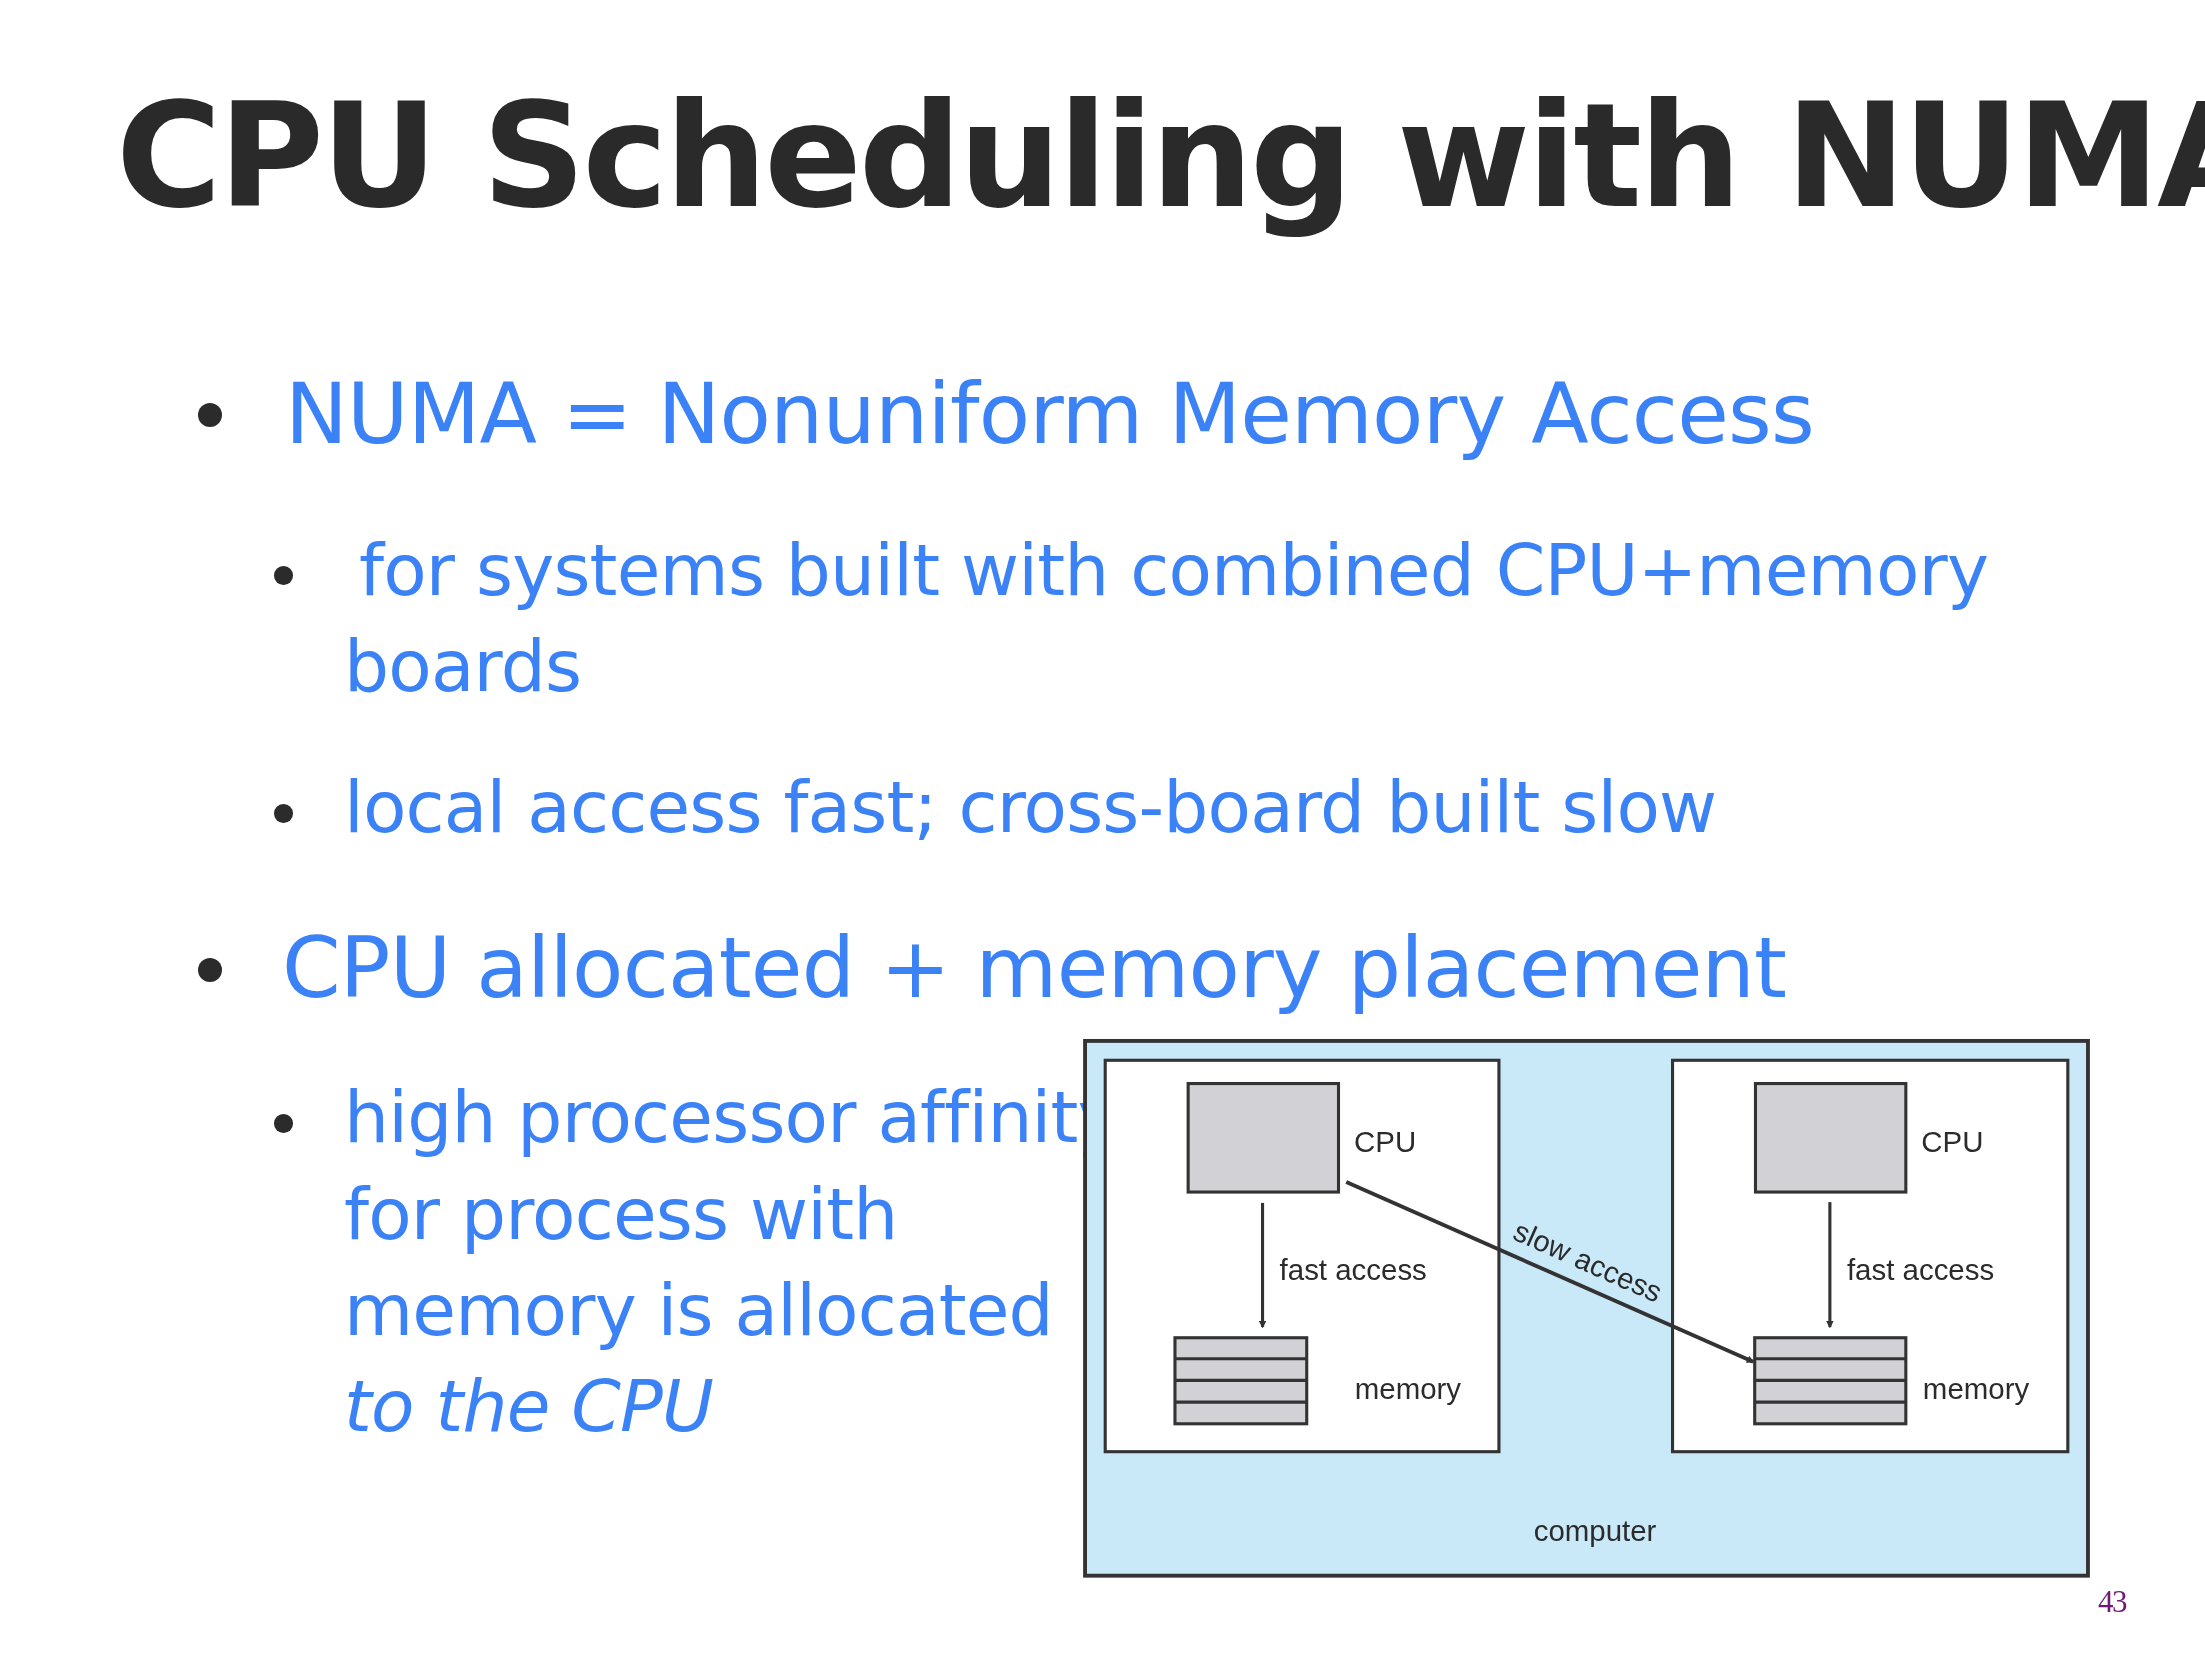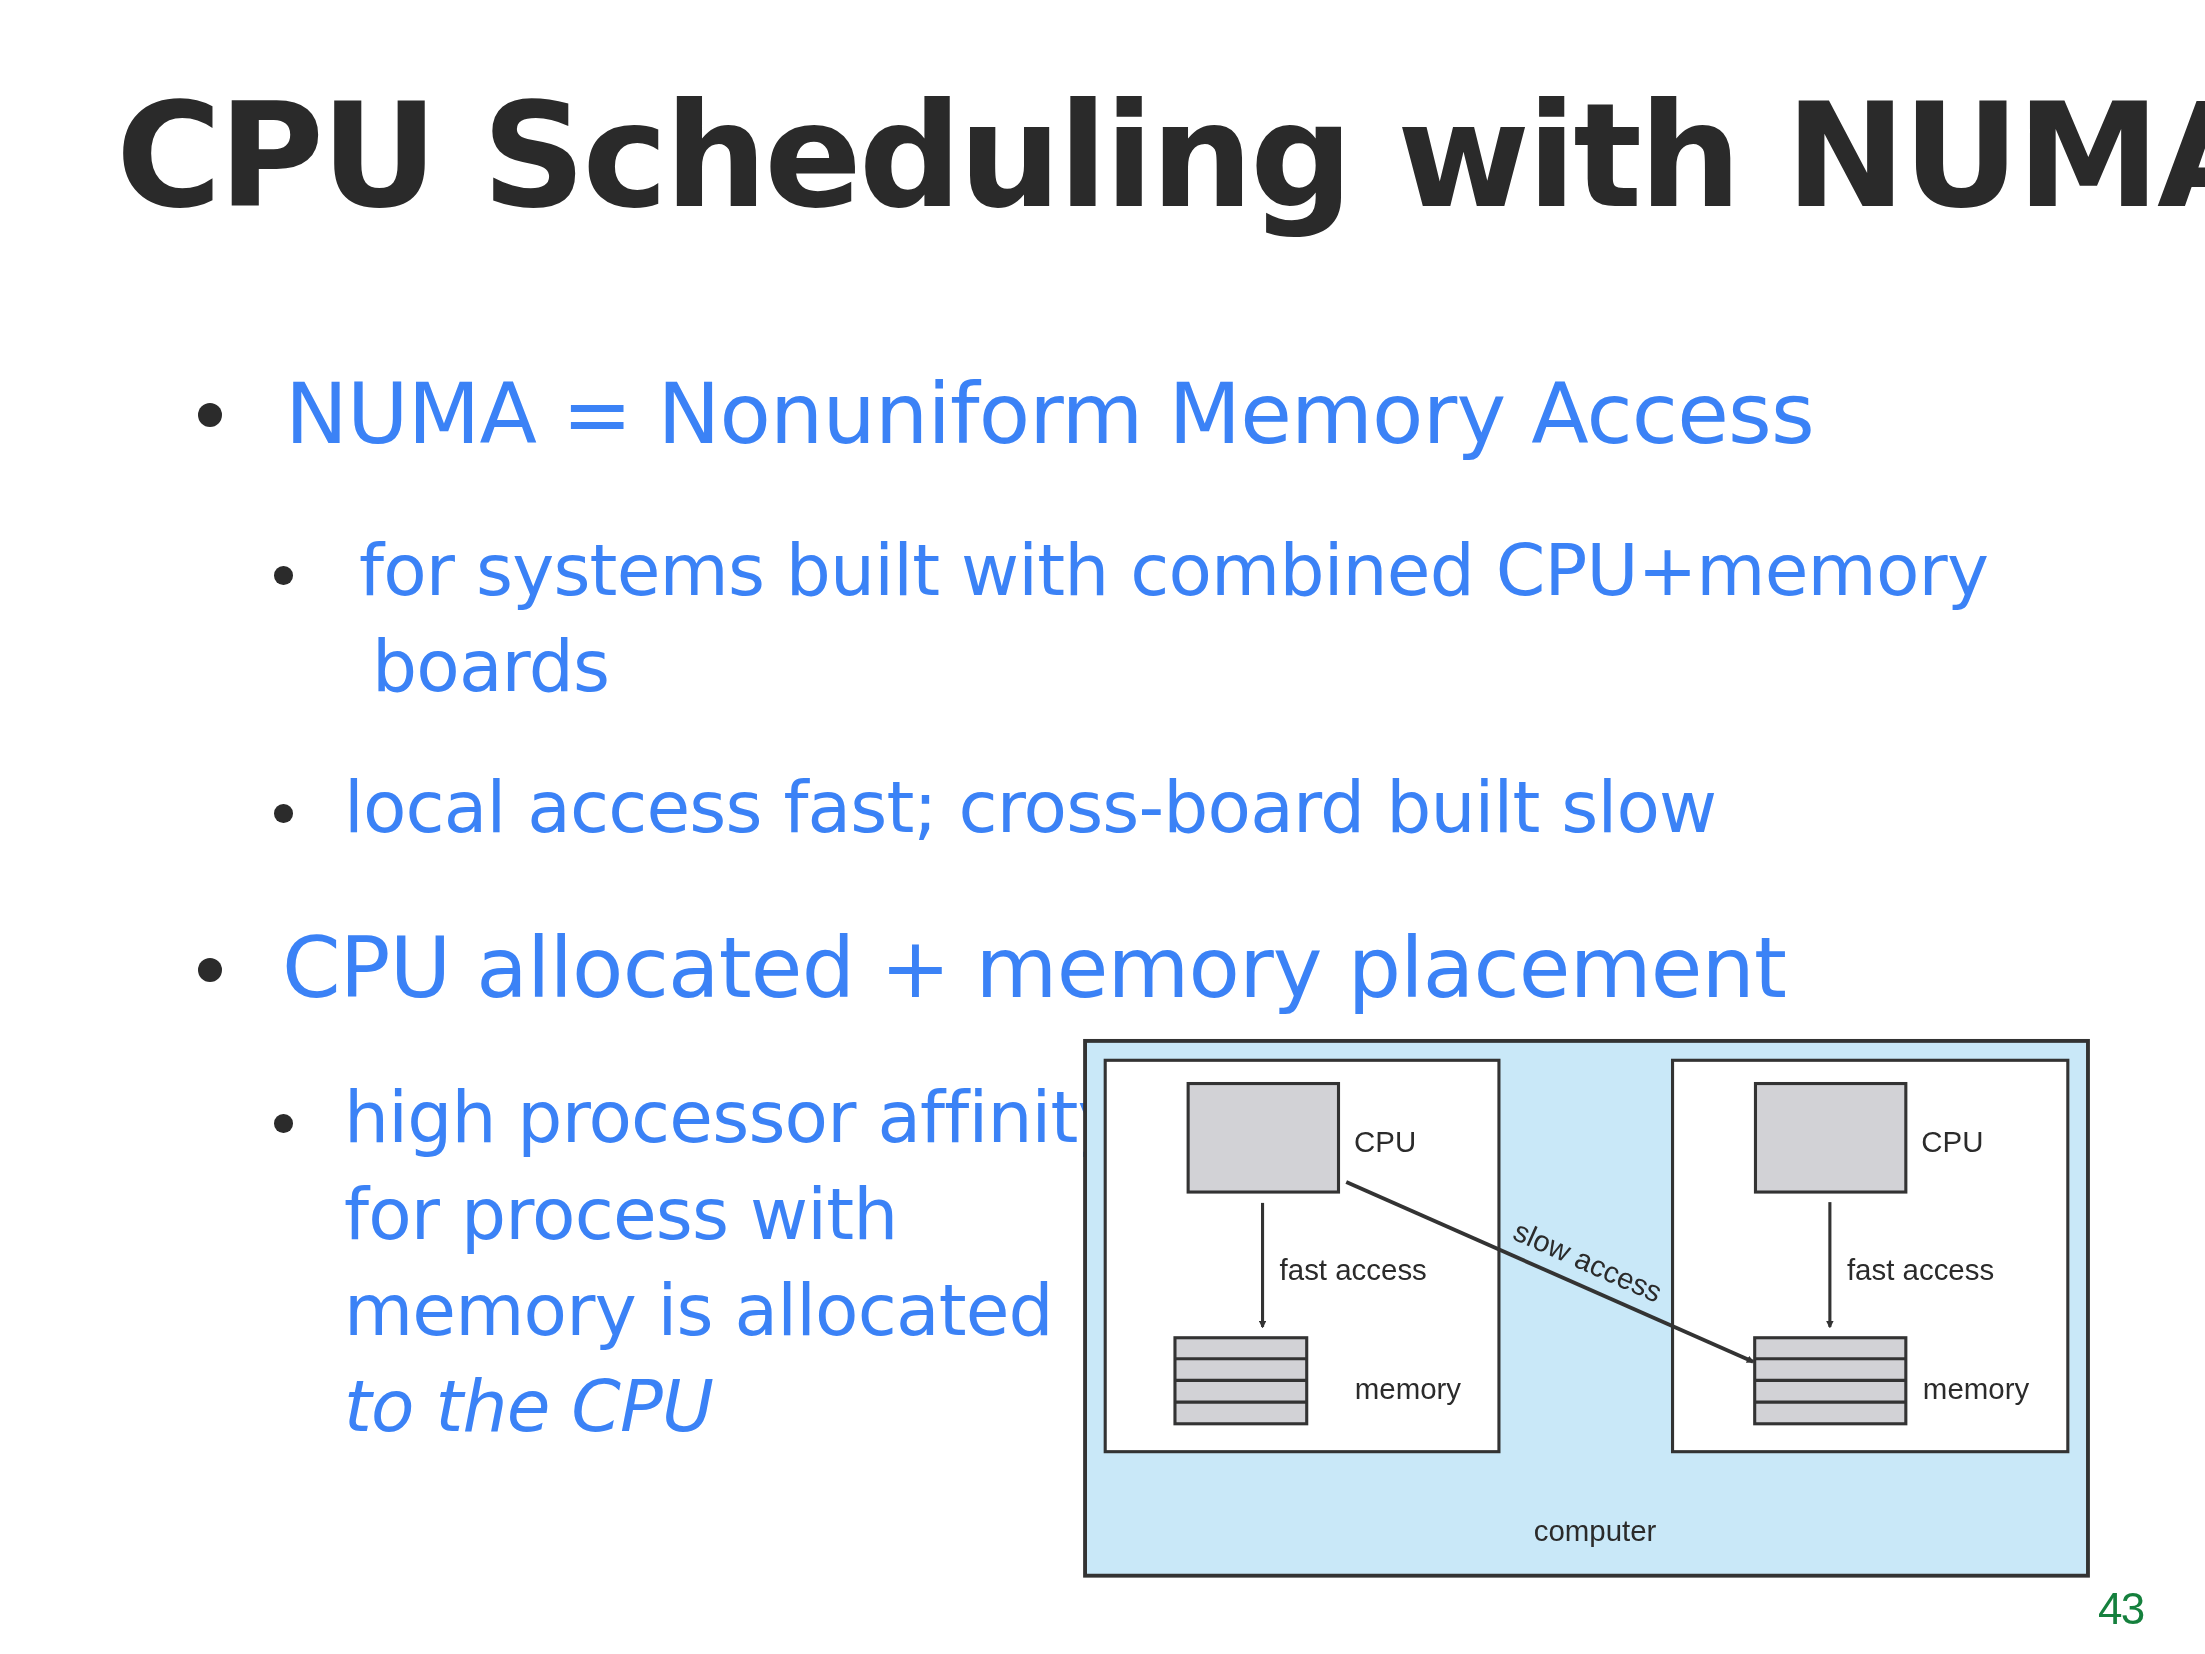--- a/index.html
+++ b/index.html
@@ -5,36 +5,36 @@
   html, body { margin: 0; padding: 0; background: #ffffff; }
   body { width: 2205px; height: 1654px; position: relative; overflow: hidden;
          font-family: "DejaVu Sans", "Liberation Sans", sans-serif; color: #2b2b2b; }
   .slide-title { position: absolute; left: 116px; top: 84px; margin: 0;
          font-family: "DejaVu Sans", sans-serif; font-weight: bold; font-size: 144px;
          letter-spacing: -3.1px; color: #2a2a2a; white-space: nowrap; line-height: 1; }
   .bullet { position: absolute; white-space: nowrap; color: #3b82f6; }
   .dot { position: absolute; border-radius: 50%; background: #2b2b2b; }
   .l1 { font-size: 84px; letter-spacing: -0.8px; line-height: 1; }
   .l2 { font-size: 71px; letter-spacing: -0.8px; line-height: 1; }
-  .page-number { position: absolute; left: 2098px; top: 1584px; font-family: Liberation Sans, sans-serif;
-         font-size: 44px; color: #15803d; letter-spacing: -1.6px; }
+  .page-number { position: absolute; left: 2098px; top: 1584px; font-family: Liberation Serif, serif;
+         font-size: 31px; color: #701a75; letter-spacing: -1.6px; }
   #diagram { position: absolute; left: 0; top: 0; }
   .dlabel { font-family: "Liberation Sans", sans-serif; font-size: 38px; fill: #2b2b2b; }
 </style>
 </head>
 <body>
 
 <h1 class="slide-title">CPU Scheduling with NUMA</h1>
 
 <div class="dot" style="left:198px;top:403px;width:24px;height:24px;"></div>
 <div class="bullet l1" style="left:285px;top:372px;">NUMA = Nonuniform Memory Access</div>
 
 <div class="dot" style="left:274px;top:566px;width:18.6px;height:18.6px;"></div>
 <div class="bullet l2" style="left:344px;top:535px;margin-left:15px;">for systems built with combined CPU+memory</div>
-<div class="bullet l2" style="left:344px;top:631px;margin-left:28px;">boards</div>
+<div class="bullet l2" style="left:344px;top:631px;">boards</div>
 
 <div class="dot" style="left:274px;top:804px;width:18.6px;height:18.6px;"></div>
 <div class="bullet l2" style="left:344px;top:772px;">local access fast; cross-board built slow</div>
 
 <div class="dot" style="left:198px;top:958px;width:24px;height:24px;"></div>
 <div class="bullet l1" style="left:282px;top:926px;">CPU allocated + memory placement</div>
 
 <div class="dot" style="left:274px;top:1114px;width:18.6px;height:18.6px;"></div>
 <div class="bullet l2" style="left:344px;top:1082px;">high processor affinity</div>
 <div class="bullet l2" style="left:344px;top:1179px;">for process with</div>

